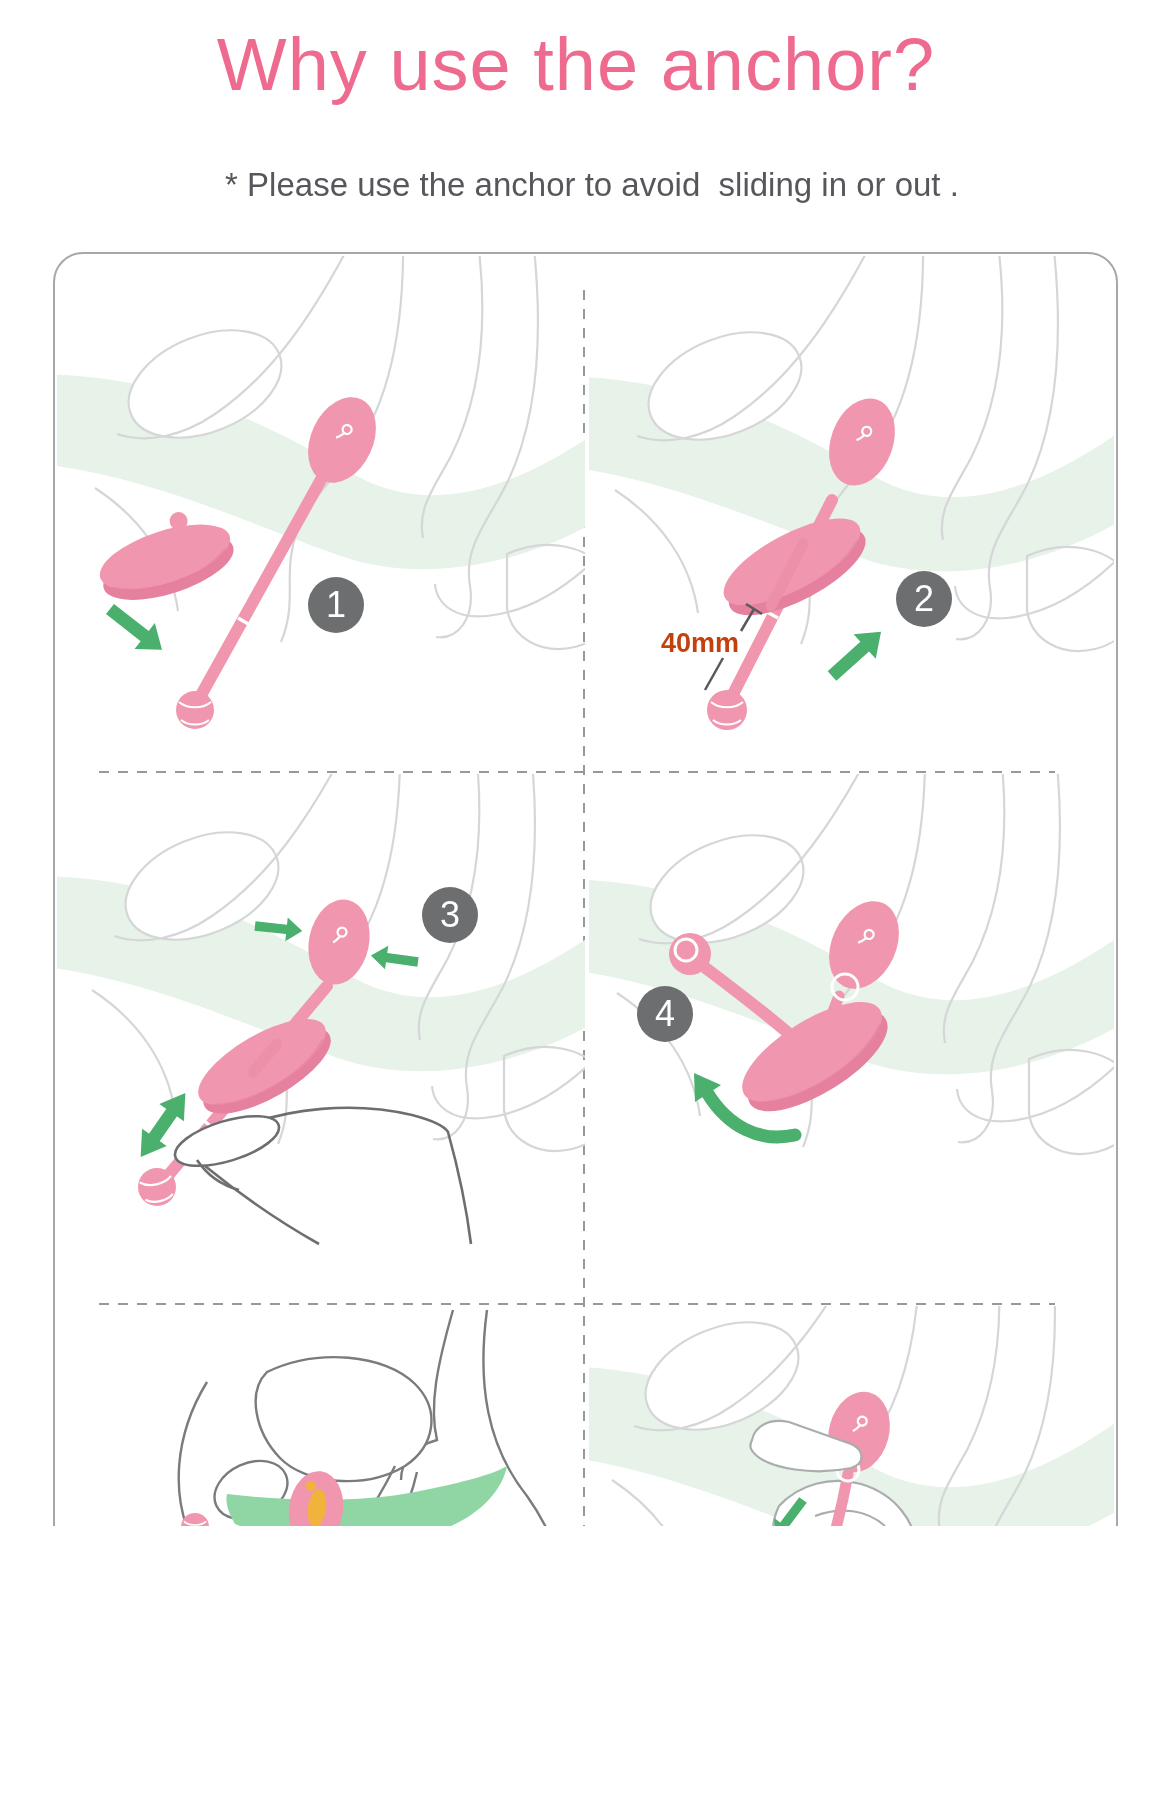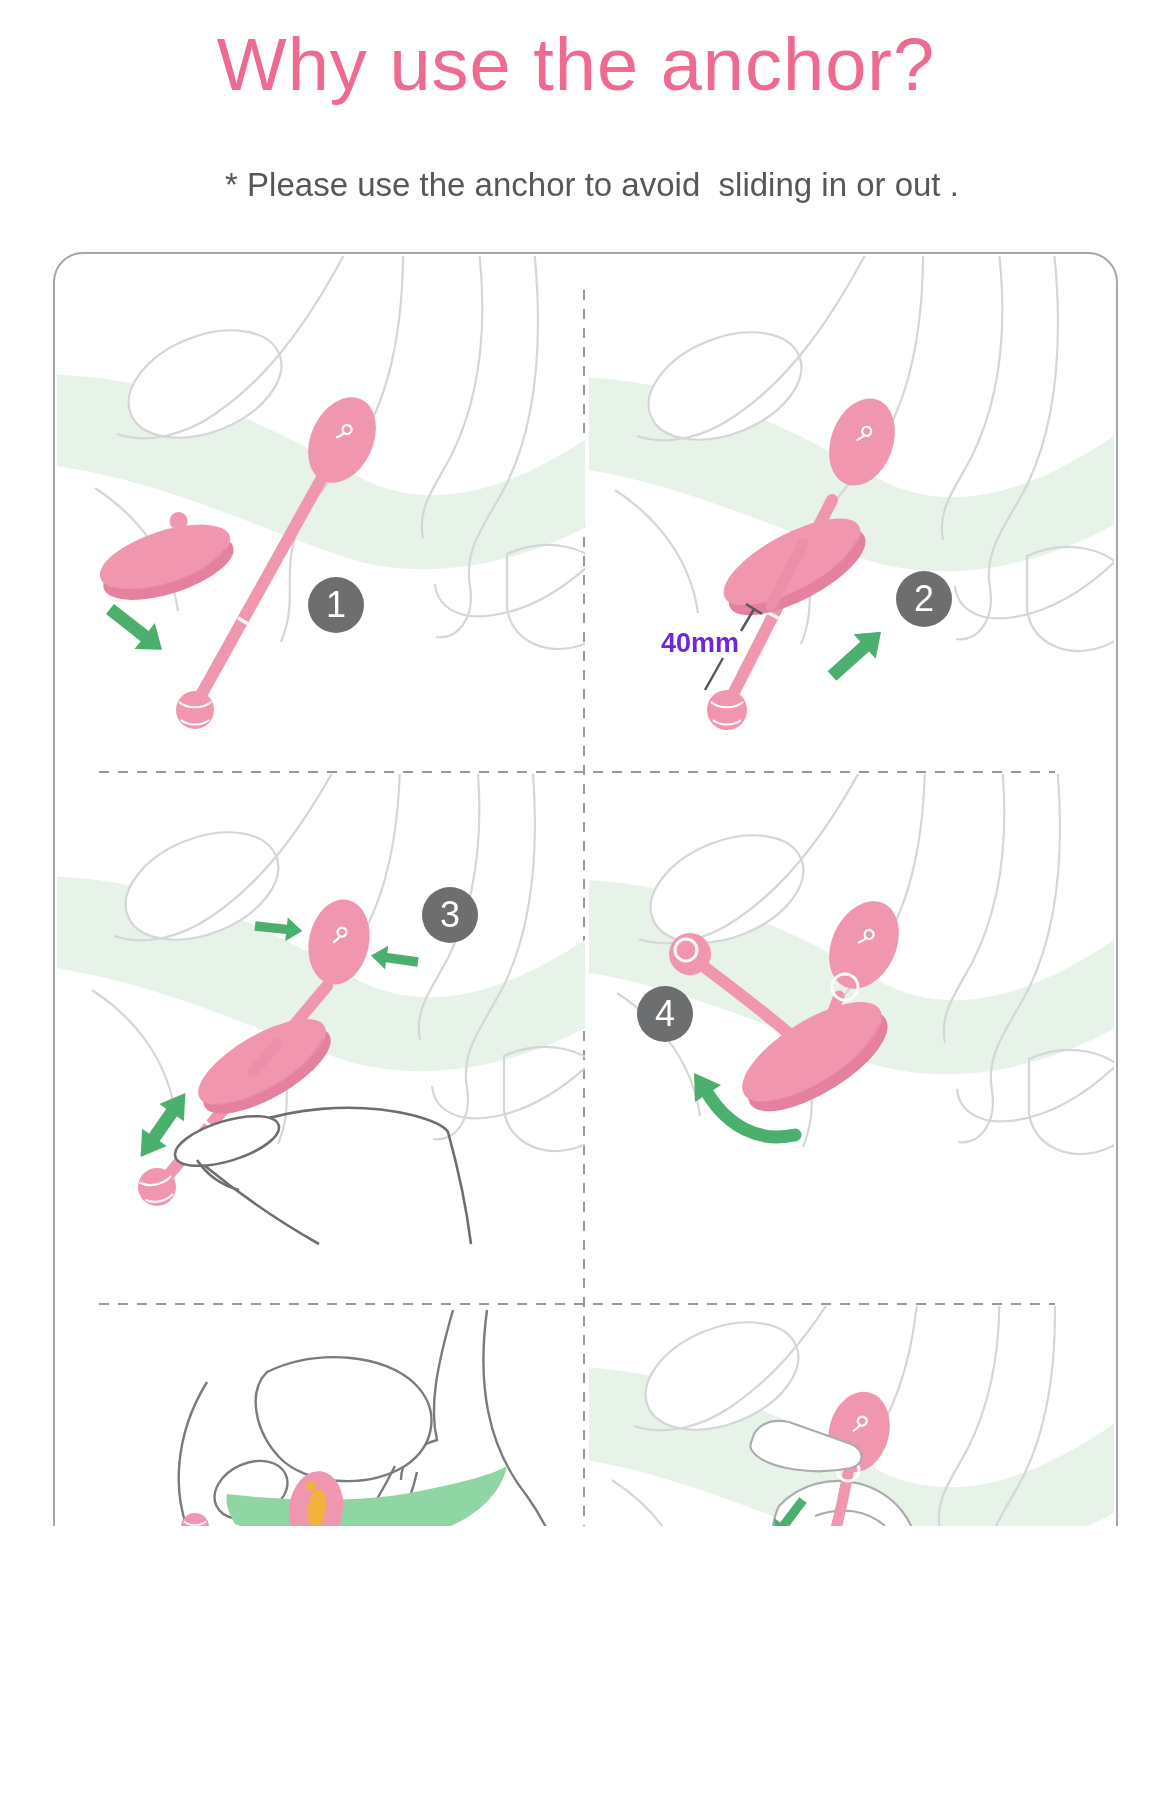--- a/index.html
+++ b/index.html
@@ -8,21 +8,21 @@
   .title{position:absolute;top:22px;left:0;width:100%;text-align:center;
          font-size:74px;font-weight:300;color:#ee6a8e;letter-spacing:1px;margin:0;}
   .subtitle{position:absolute;top:150px;left:0;width:100%;text-align:center;
          font-size:33px;font-weight:400;color:#55575b;margin:16px;white-space:pre-wrap;}
   .board{position:absolute;left:53px;top:252px;width:1061px;height:1476px;
          border:2px solid #a5a7aa;border-radius:30px;box-sizing:content-box;}
   .board svg{position:absolute;left:0;top:0;width:1061px;height:1476px;}
   .badge{position:absolute;width:56px;height:56px;border-radius:50%;background:#6d6e70;
          color:#fff;font-size:36px;line-height:56px;text-align:center;font-weight:400;}
   .measure-label{position:absolute;left:606px;top:374px;width:100px;
-         font-size:27px;font-weight:bold;color:#6d28d9;}
+         font-size:27px;font-weight:bold;color:#c2410c;}
   .caption{position:absolute;left:522px;top:483px;width:410px;text-align:center;
          font-size:23px;color:#58595b;}
   
   .band{fill:#e7f2e9;}
   .bandg{fill:#90d6a4;}
   .oline{fill:none;stroke:#d5d6d8;stroke-width:2.2px;}
   .olinef{fill:#fff;stroke:#d5d6d8;stroke-width:2.2px;}
   .pink{fill:#f096ae;}
   .pinkd{fill:#e5819f;}
   .pinkline{fill:none;stroke:#e5819f;stroke-width:2.5px;opacity:.65;}

